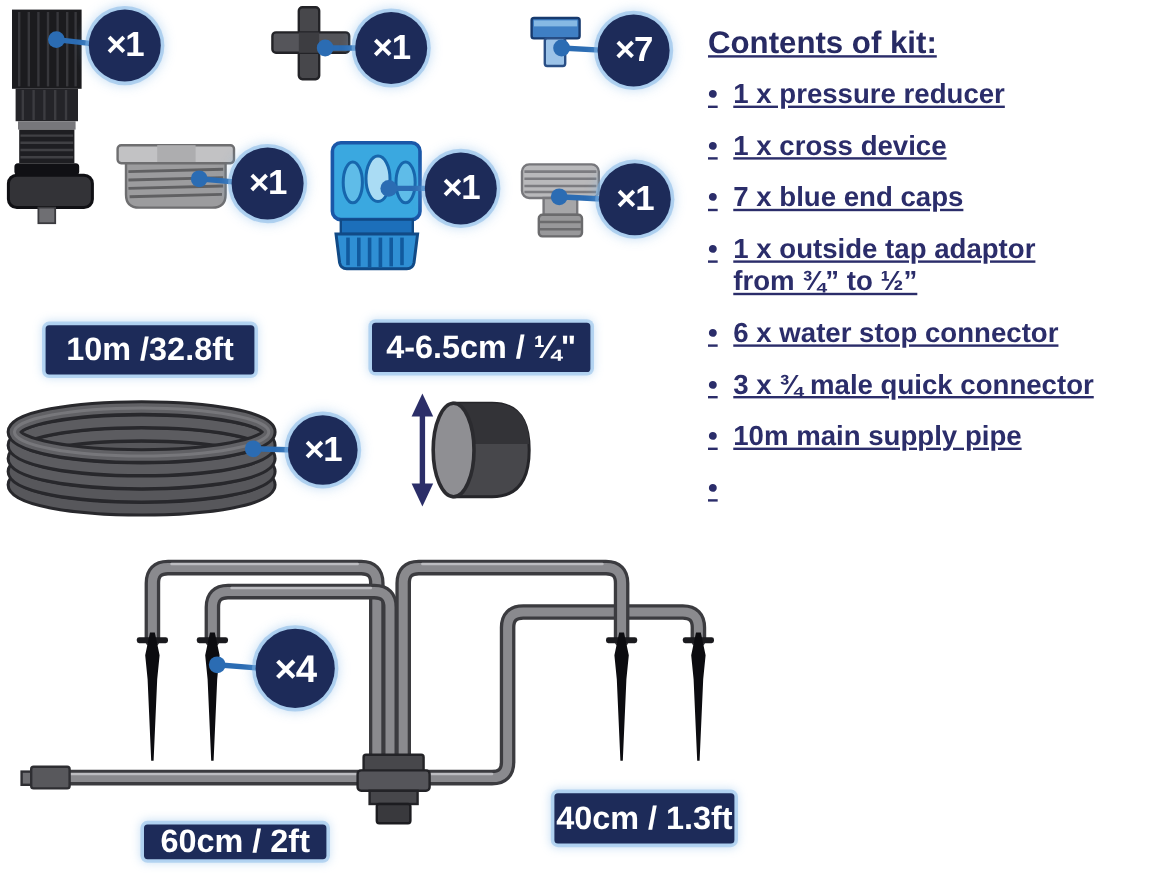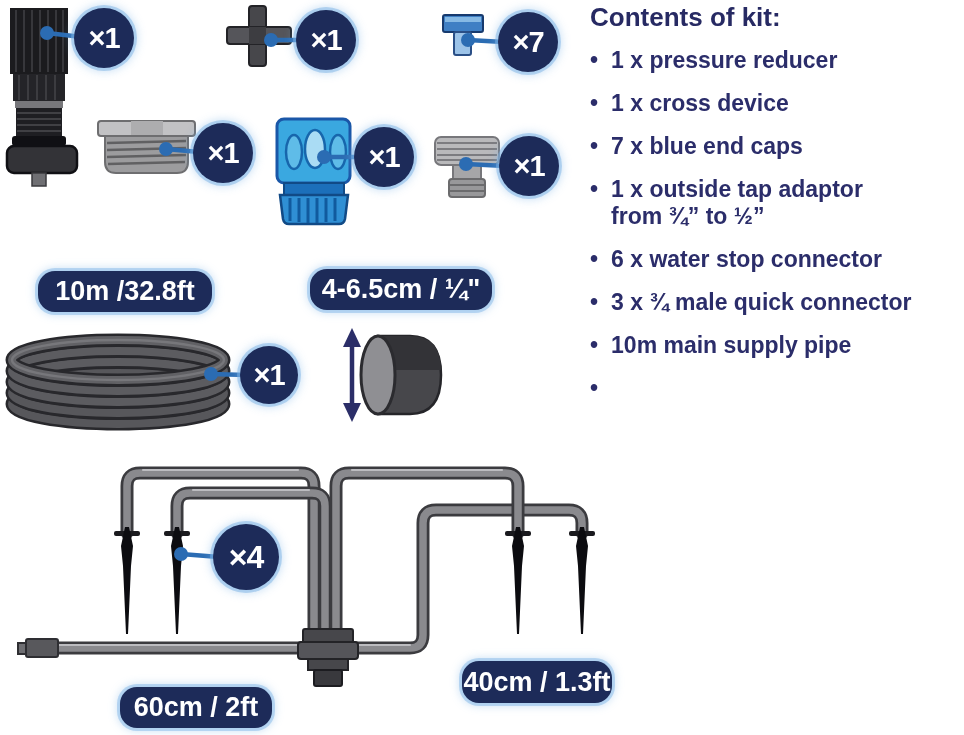--- a/index.html
+++ b/index.html
@@ -21,31 +21,31 @@
   .b-cap{left:498px;top:12px;}
   .b-adaptor{left:193px;top:123px;}
   .b-water{left:354px;top:127px;}
   .b-quick{left:499px;top:136px;}
   .b-coil{left:240px;top:346px;width:58px;height:58px;}
   .b-spikes{left:213px;top:524px;width:66px;height:66px;font-size:32px;}
 
   
   .pill{
     position:absolute;background:#1d2b59;color:#fff;font-weight:bold;font-size:27px;
-    display:flex;align-items:center;justify-content:center;border-radius:17px;
+    display:flex;align-items:center;justify-content:center;border-radius:3px;
     box-shadow:0 0 0 3px rgba(125,180,230,.45),0 0 8px 3px rgba(125,180,230,.4);
     white-space:nowrap;
   }
   .p-len{left:38px;top:271px;width:174px;height:41px;}
   .p-dia{left:310px;top:269px;width:182px;height:41px;}
-  .p-60{left:120px;top:687px;width:152px;height:41px;}
+  .p-60{left:120px;top:687px;width:152px;height:29px;}
   .p-40{left:462px;top:661px;width:150px;height:42px;}
 
   
-  .contents{position:absolute;left:590px;top:2px;width:374px;color:#2b2d6a;}
+  .contents{position:absolute;left:590px;top:20px;width:374px;color:#2b2d6a;text-decoration:underline;}
   .contents h1{font-size:26px;font-weight:bold;margin:0 0 14px 0;color:#272a63;}
   .contents ul{list-style:none;margin:0;padding:0;}
   .contents li{display:flex;gap:13px;font-size:23px;font-weight:bold;line-height:27px;margin-bottom:16px;}
   .contents .dot{flex:0 0 auto;}
   .contents .line{display:block;}
 
   
   .pipe-outer{stroke:#3b3b3f;stroke-width:13;fill:none;stroke-linecap:round;}
   .pipe-inner{stroke:#8a8a8e;stroke-width:7.5;fill:none;stroke-linecap:round;}
   .pipe-hl{stroke:#bcbcc0;stroke-width:2.2;fill:none;stroke-linecap:round;}

